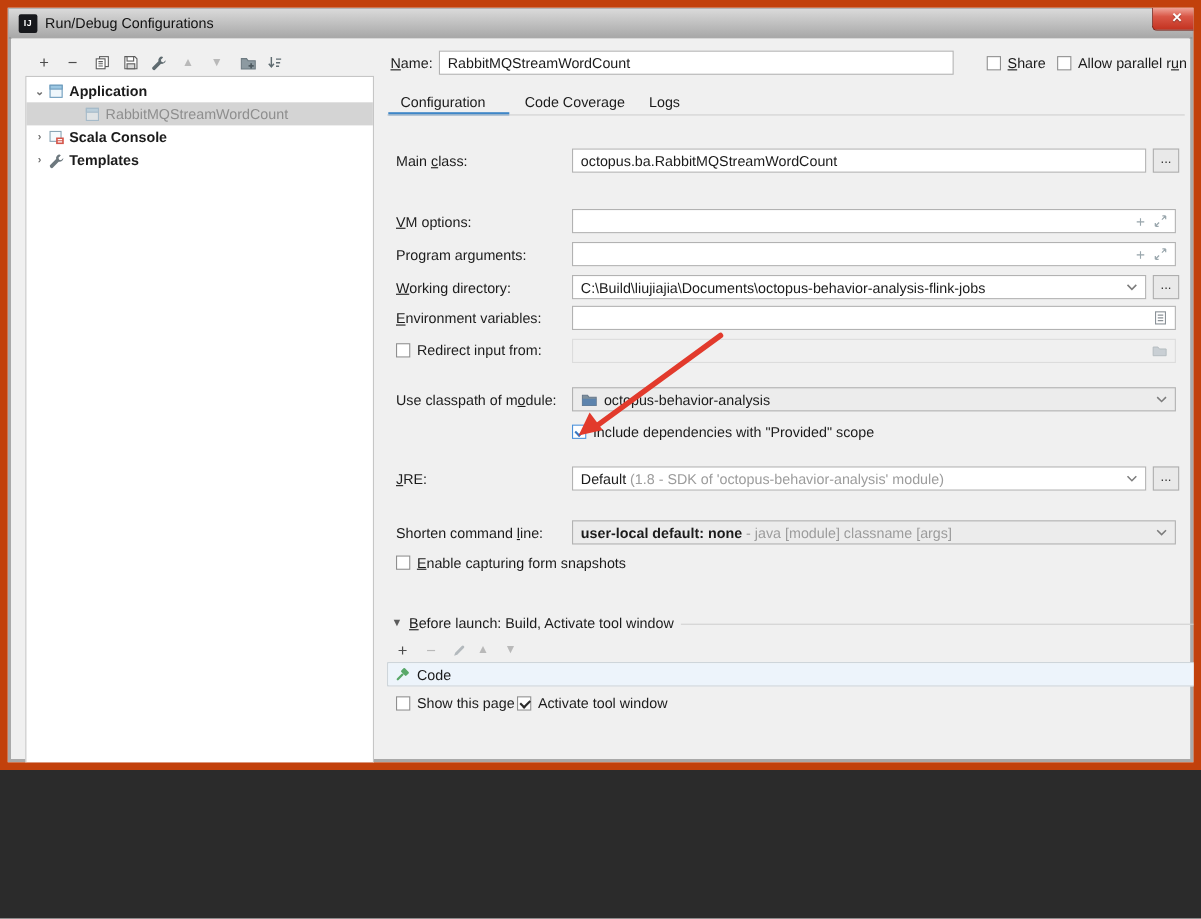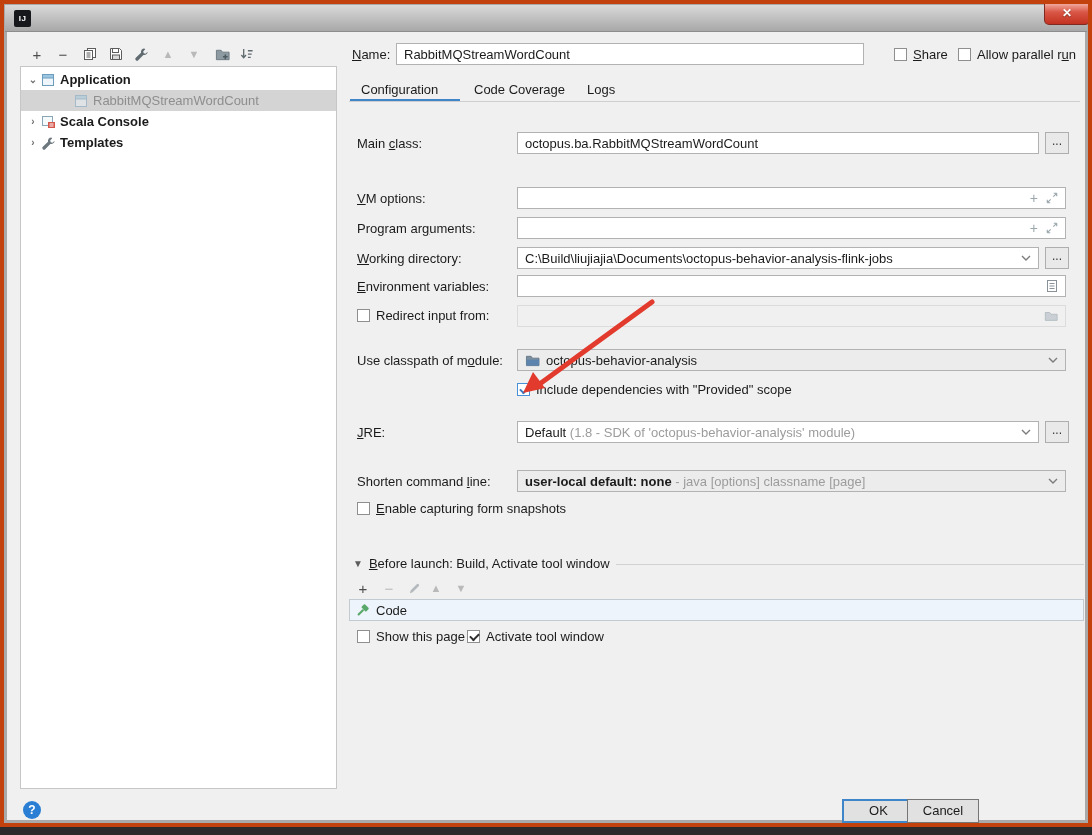--- a/index.html
+++ b/index.html
@@ -1,20 +1,20 @@
 <!DOCTYPE html>
 <html><head>
 <meta charset="utf-8">
 <style>
   * { box-sizing: border-box; }
   html,body { margin:0; padding:0; background:#2b2b2b; }
   body { font-family:"Liberation Sans", sans-serif; font-size:13px; color:#1b1b1b; }
   .window {
-    position:relative; width:1092px; height:827px; overflow:hidden;
-    background:#f0f0f0; border:4px solid #c2410c;
+    position:relative; width:1092px; height:700px; overflow:hidden;
+    background:#f0f0f0; border:7px solid #c2410c;
     box-shadow: inset 0 0 0 3px #a9a9a9;
   }
   .titlebar {
     position:absolute; left:1px; top:1px; right:1px; height:27px;
     background:linear-gradient(#dadada, #c3c3c3 45%, #a8a8a8);
     border-bottom:1px solid #8d8d8d;
   }
   .titlebar .logo {
     position:absolute; left:9px; top:5px; width:17px; height:17px;
     background:#17181c; border-radius:2px; color:#fff; font-size:8px; font-weight:bold;
@@ -82,20 +82,21 @@
   svg { display:block; }
   .arrow-layer { position:absolute; inset:0; pointer-events:none; }
 </style>
 </head>
 <body>
 
 <div class="window">
 
   <div class="titlebar">
     <div class="logo">IJ</div>
+    <div class="title">Run/Debug Configurations</div>
   </div>
   <div class="close-btn">✕</div>
 
   <div class="content"></div>
 
   <div class="tbtn" style="left:24px;top:41px;">+</div>
   <div class="tbtn" style="left:50px;top:41px;">−</div>
   <div class="tbtn" style="left:77px;top:41px;">
     <svg width="14" height="14" viewBox="0 0 14 14">
         <rect x="4.5" y="1.5" width="8" height="9" fill="#fff" stroke="#5c5c5c"></rect>
@@ -276,21 +277,21 @@
     <span class="grow"></span>
     <svg width="10" height="7" viewBox="0 0 10 7">
         <path d="M1 1 L5 5 L9 1" stroke="#7c7c7c" stroke-width="1.4" fill="none"></path>
       </svg>
   </div>
   <div class="dots" style="left:1041px;top:417px;">...</div>
 
   <div class="lbl" style="top:470px;">Shorten command <u>l</u>ine:</div>
   <div class="tf gray" style="left:513px;top:466px;width:549px;">
     <span style="font-weight:bold;">user-local default: none</span>&nbsp;
-    <span class="hint">- java [options] classname [page]</span>
+    <span class="hint">- java [module] classname [args]</span>
     <span class="grow"></span>
     <svg width="10" height="7" viewBox="0 0 10 7">
         <path d="M1 1 L5 5 L9 1" stroke="#7c7c7c" stroke-width="1.4" fill="none"></path>
       </svg>
   </div>
 
   <div class="cbrow" style="left:353px;top:497px;">
     <span class="cb"></span>
     <span><u>E</u>nable capturing form snapshots</span>
   </div>

